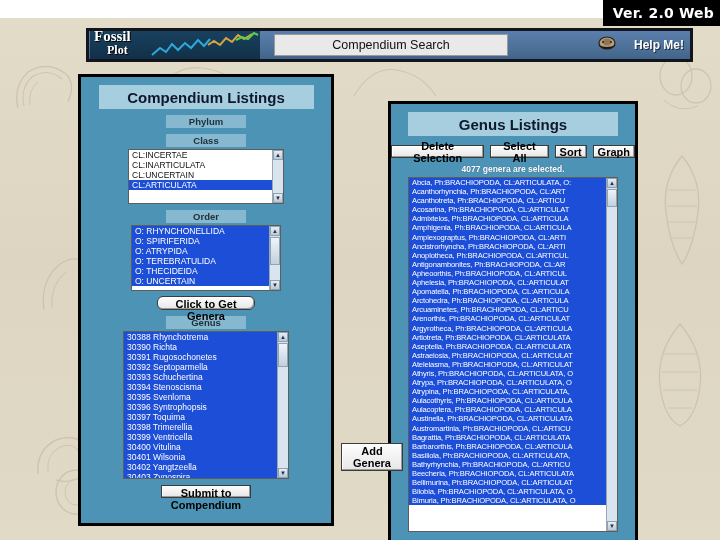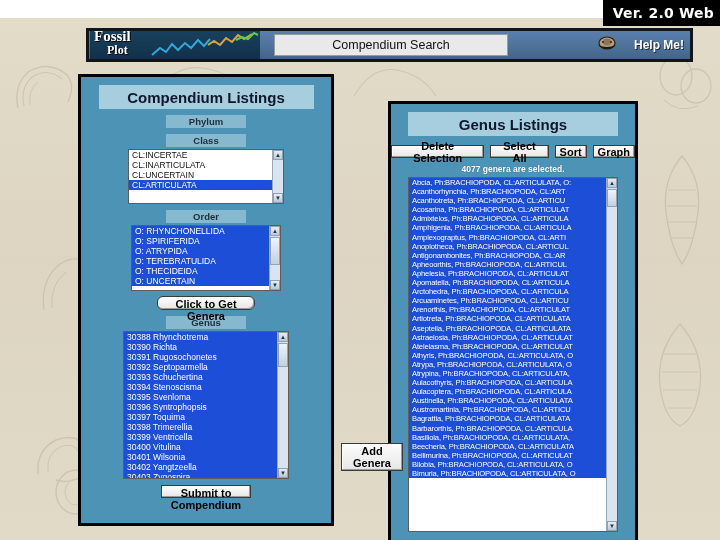--- a/index.html
+++ b/index.html
@@ -329,42 +329,45 @@
 
   <div class="lbox" id="genusbig">
     <div class="items" id="biglist-items">
         <div class="lrow sel">Abcia, Ph:BRACHIOPODA, CL:ARTICULATA, O:</div>
         <div class="lrow sel">Acanthorhynchia, Ph:BRACHIOPODA, CL:ART</div>
         <div class="lrow sel">Acanthotreta, Ph:BRACHIOPODA, CL:ARTICU</div>
         <div class="lrow sel">Acosarina, Ph:BRACHIOPODA, CL:ARTICULAT</div>
         <div class="lrow sel">Admixtelos, Ph:BRACHIOPODA, CL:ARTICULA</div>
         <div class="lrow sel">Amphigenia, Ph:BRACHIOPODA, CL:ARTICULA</div>
         <div class="lrow sel">Amplexograptus, Ph:BRACHIOPODA, CL:ARTI</div>
+        <div class="lrow sel">Ancistrorhyncha, Ph:BRACHIOPODA, CL:ARTI</div>
         <div class="lrow sel">Anoplotheca, Ph:BRACHIOPODA, CL:ARTICUL</div>
         <div class="lrow sel">Antigonambonites, Ph:BRACHIOPODA, CL:AR</div>
         <div class="lrow sel">Apheoorthis, Ph:BRACHIOPODA, CL:ARTICUL</div>
         <div class="lrow sel">Aphelesia, Ph:BRACHIOPODA, CL:ARTICULAT</div>
         <div class="lrow sel">Apomatella, Ph:BRACHIOPODA, CL:ARTICULA</div>
         <div class="lrow sel">Arctohedra, Ph:BRACHIOPODA, CL:ARTICULA</div>
         <div class="lrow sel">Arcuaminetes, Ph:BRACHIOPODA, CL:ARTICU</div>
         <div class="lrow sel">Arenorthis, Ph:BRACHIOPODA, CL:ARTICULAT</div>
+        <div class="lrow sel">Argyrotheca, Ph:BRACHIOPODA, CL:ARTICULA</div>
         <div class="lrow sel">Artiotreta, Ph:BRACHIOPODA, CL:ARTICULATA</div>
         <div class="lrow sel">Aseptella, Ph:BRACHIOPODA, CL:ARTICULATA</div>
         <div class="lrow sel">Astraelosia, Ph:BRACHIOPODA, CL:ARTICULAT</div>
         <div class="lrow sel">Atelelasma, Ph:BRACHIOPODA, CL:ARTICULAT</div>
         <div class="lrow sel">Athyris, Ph:BRACHIOPODA, CL:ARTICULATA, O</div>
         <div class="lrow sel">Atrypa, Ph:BRACHIOPODA, CL:ARTICULATA, O</div>
         <div class="lrow sel">Atrypina, Ph:BRACHIOPODA, CL:ARTICULATA,</div>
         <div class="lrow sel">Aulacothyris, Ph:BRACHIOPODA, CL:ARTICULA</div>
         <div class="lrow sel">Aulacoptera, Ph:BRACHIOPODA, CL:ARTICULA</div>
         <div class="lrow sel">Austinella, Ph:BRACHIOPODA, CL:ARTICULATA</div>
         <div class="lrow sel">Austromartinia, Ph:BRACHIOPODA, CL:ARTICU</div>
         <div class="lrow sel">Bagrattia, Ph:BRACHIOPODA, CL:ARTICULATA</div>
         <div class="lrow sel">Barbarorthis, Ph:BRACHIOPODA, CL:ARTICULA</div>
         <div class="lrow sel">Basiliola, Ph:BRACHIOPODA, CL:ARTICULATA,</div>
+        <div class="lrow sel">Bathyrhynchia, Ph:BRACHIOPODA, CL:ARTICU</div>
         <div class="lrow sel">Beecheria, Ph:BRACHIOPODA, CL:ARTICULATA</div>
         <div class="lrow sel">Bellimurina, Ph:BRACHIOPODA, CL:ARTICULAT</div>
         <div class="lrow sel">Bilobia, Ph:BRACHIOPODA, CL:ARTICULATA, O</div>
         <div class="lrow sel">Bimuria, Ph:BRACHIOPODA, CL:ARTICULATA, O</div>
       </div>
     <div class="vsb">
       <div class="btn">▲</div>
       <div class="thumb" style="top:11px;height:18px;"></div>
       <div class="btn bot">▼</div>
     </div>

